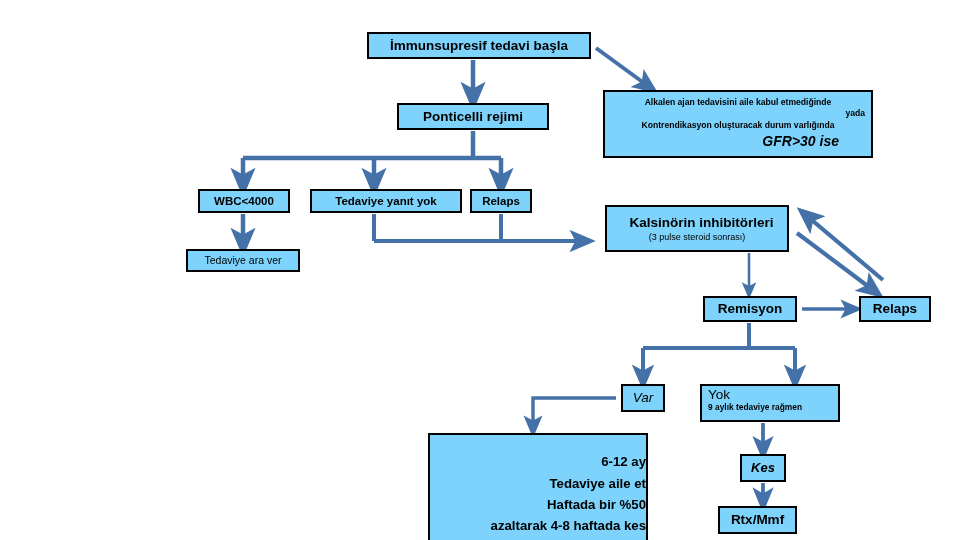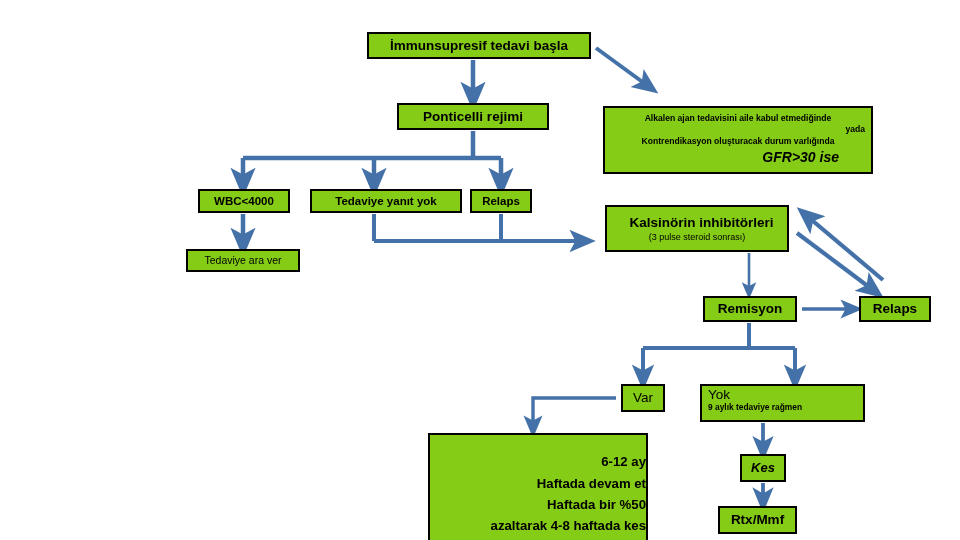--- a/index.html
+++ b/index.html
@@ -3,33 +3,33 @@
 <meta charset="utf-8">
 <style>
   html,body{margin:0;padding:0;background:#ffffff;}
   body{width:960px;height:540px;overflow:hidden;
        font-family:"Liberation Sans","DejaVu Sans",sans-serif;color:#000;}
   #canvas{position:relative;width:960px;height:540px;}
 
   svg#edges{position:absolute;left:0;top:0;width:960px;height:540px;}
 
   .node{position:absolute;box-sizing:border-box;border:2px solid #000;
-        background:#84cc16;display:flex;flex-direction:column;
+        background:#7dd3fc;display:flex;flex-direction:column;
         align-items:center;justify-content:center;text-align:center;}
   .node .ttl{font-weight:bold;line-height:1.12;}
   .node .sub{font-weight:normal;line-height:1.12;}
 
   
   #n-title{left:367px;top:32px;width:224px;height:27px;}
   #n-title .ttl{font-size:13.5px;}
 
   #n-ponticelli{left:397px;top:103px;width:152px;height:27px;}
   #n-ponticelli .ttl{font-size:13.5px;}
 
-  #n-alkalen{left:603px;top:106px;width:270px;height:68px;
+  #n-alkalen{left:603px;top:90px;width:270px;height:68px;
              align-items:stretch;justify-content:center;padding:3px 6px;}
   #n-alkalen .l{font-size:8.6px;font-weight:bold;line-height:1.38;}
   #n-alkalen .r{font-size:8.6px;font-weight:bold;line-height:1.38;text-align:right;}
   #n-alkalen .ri{font-size:14px;font-weight:bold;font-style:italic;
                  line-height:1.38;text-align:right;padding-right:26px;}
 
   #n-wbc{left:198px;top:189px;width:92px;height:24px;}
   #n-wbc .ttl{font-size:11.5px;}
 
   #n-yanit{left:310px;top:189px;width:152px;height:24px;}
@@ -45,23 +45,23 @@
   #n-araver{left:186px;top:249px;width:114px;height:23px;align-items:center;}
   #n-araver .ttl{font-size:10.5px;font-weight:normal;}
 
   #n-remisyon{left:703px;top:296px;width:94px;height:26px;}
   #n-remisyon .ttl{font-size:13.5px;}
 
   #n-relaps2{left:859px;top:296px;width:72px;height:26px;}
   #n-relaps2 .ttl{font-size:13.5px;}
 
   #n-var{left:621px;top:384px;width:44px;height:28px;}
-  #n-var .ttl{font-size:13.5px;font-weight:normal;}
+  #n-var .ttl{font-size:13.5px;font-weight:normal;font-style:italic;}
 
-  #n-yok{left:700px;top:384px;width:165px;height:38px;
+  #n-yok{left:700px;top:384px;width:140px;height:38px;
          align-items:flex-start;padding-left:6px;justify-content:flex-start;}
   #n-yok .ttl{font-size:13.5px;font-weight:normal;line-height:1.0;margin-top:2px;}
   #n-yok .sub{font-size:8.4px;font-weight:bold;margin-top:1px;}
 
   #n-plan{left:428px;top:433px;width:220px;height:122px;
           align-items:flex-end;justify-content:center;padding-left:10px;}
   #n-plan .pl{font-size:13.2px;font-weight:bold;line-height:1.62;text-align:left;}
 
   #n-kes{left:740px;top:454px;width:46px;height:28px;}
   #n-kes .ttl{font-size:13px;font-style:italic;}
@@ -171,21 +171,21 @@
     <span class="ttl">Var</span>
   </div>
 
   <div class="node" id="n-yok">
     <span class="ttl">Yok</span>
     <span class="sub">9 aylık tedaviye rağmen</span>
   </div>
 
   <div class="node" id="n-plan">
     <span class="pl">6-12 ay</span>
-    <span class="pl">Haftada devam et</span>
+    <span class="pl">Tedaviye aile et</span>
     <span class="pl">Haftada bir %50</span>
     <span class="pl">azaltarak 4-8 haftada kes</span>
   </div>
 
   <div class="node" id="n-kes">
     <span class="ttl">Kes</span>
   </div>
 
   <div class="node" id="n-rtx">
     <span class="ttl">Rtx/Mmf</span>

